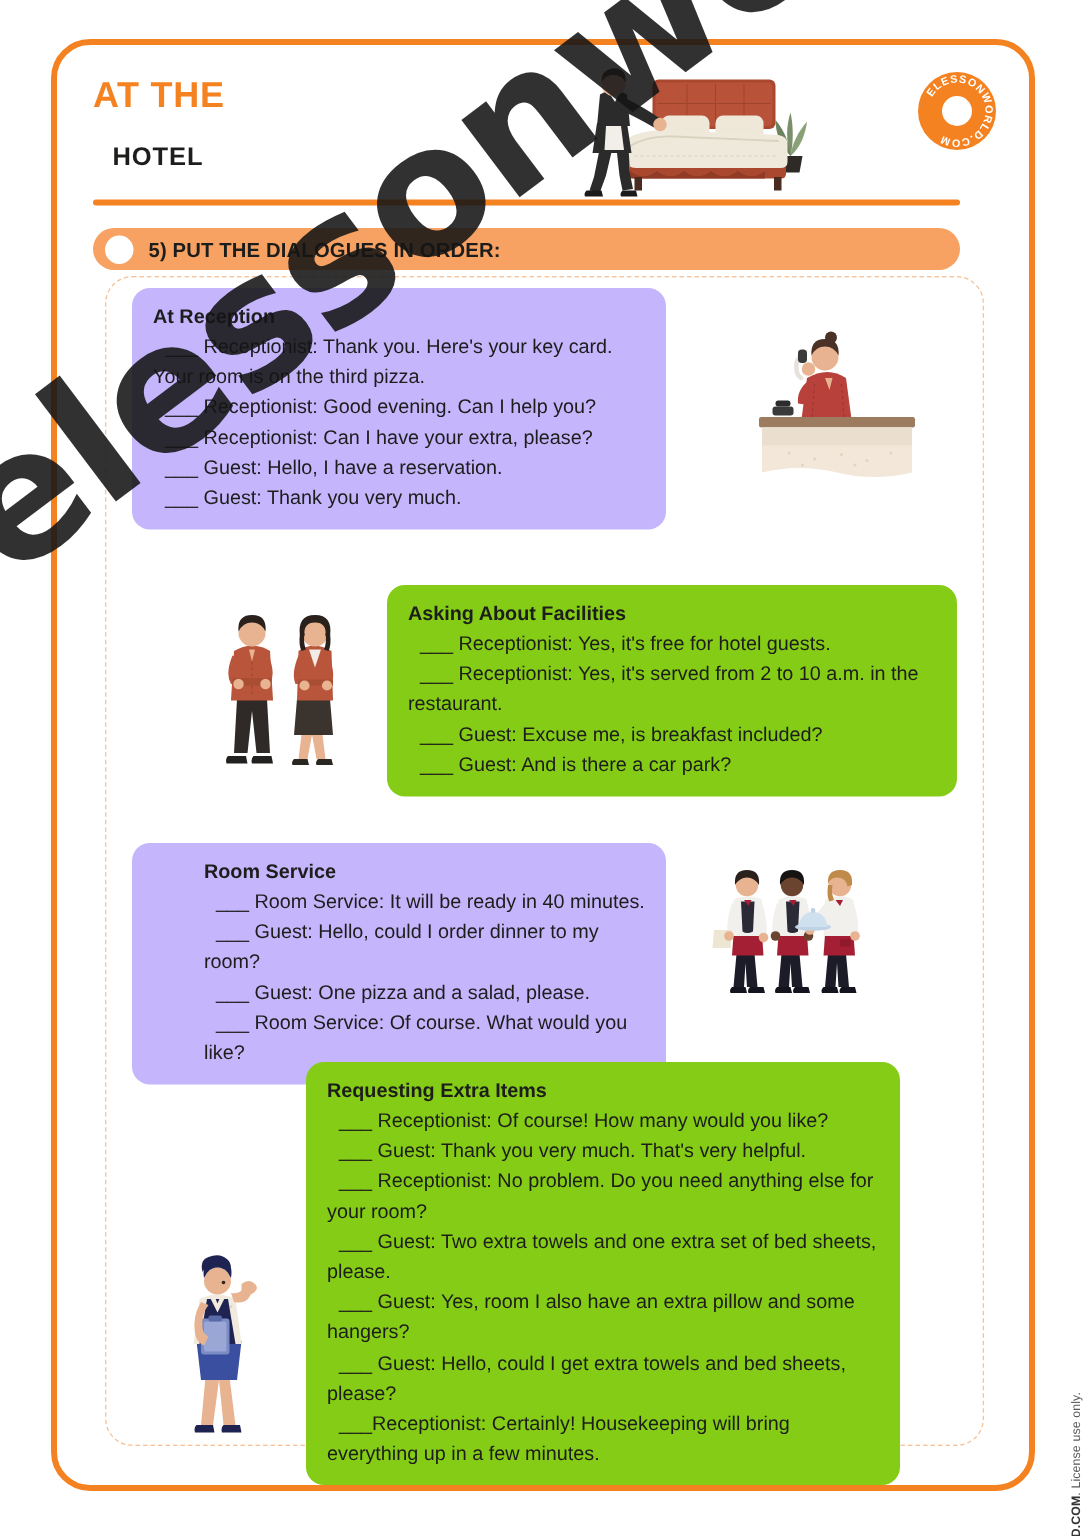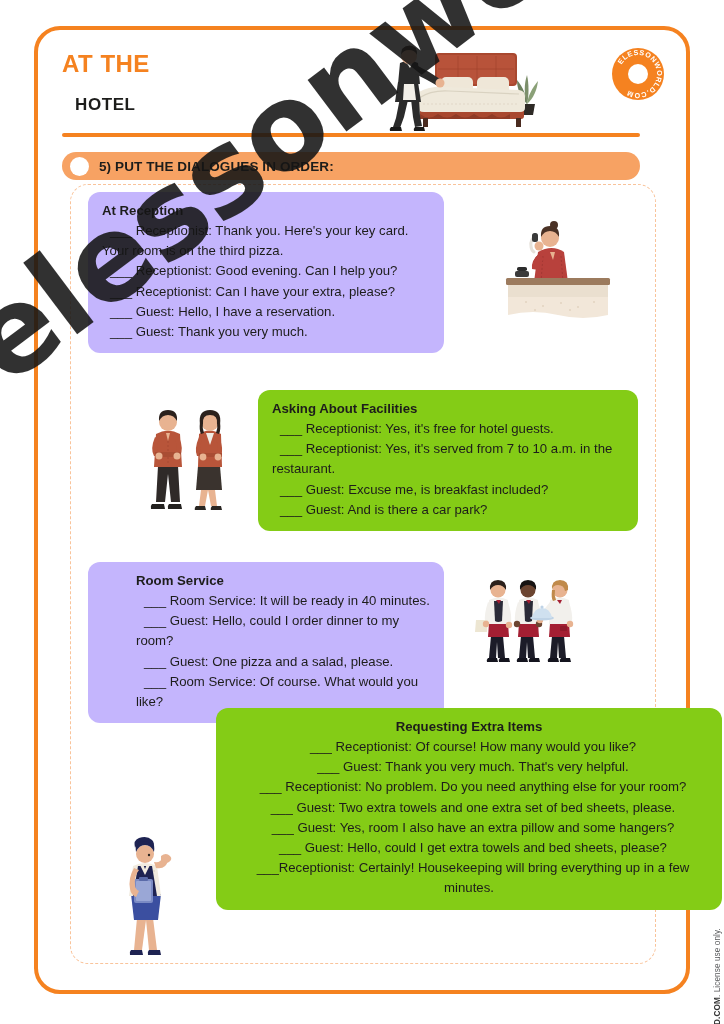--- a/index.html
+++ b/index.html
@@ -144,21 +144,21 @@
     font-size: 13.2px;
     color: #1d1d1b;
     line-height: 20.2px;
     margin: 0;
     text-indent: 8px;
   }
 
   #card-reception { left: 88px;  top: 192px; width: 356px; }
   #card-facilities{ left: 258px; top: 390px; width: 380px; }
   #card-roomservice{left: 88px;  top: 562px; width: 356px; padding-left: 48px; }
-  #card-extra     { left: 216px; top: 708px; width: 506px; text-align: center; }
+  #card-extra     { left: 204px; top: 708px; width: 396px; }
 
   
   .illus { position: absolute; }
 
   
   .watermark {
     position: absolute;
     left: -60px;
     top: 300px;
     width: 1100px;
@@ -328,21 +328,21 @@
         <circle cx="96" cy="86" r="1"></circle>
           <circle cx="37" cy="94" r="1"></circle>
         <circle cx="72" cy="94" r="1"></circle>
       </g>
     </svg>
   </div>
 
   <div class="card cool" id="card-facilities">
     <div class="card-title">Asking About Facilities</div>
     <div class="card-line">___ Receptionist: Yes, it's free for hotel guests.</div>
-    <div class="card-line">___ Receptionist: Yes, it's served from 7 to 10 a.m. in the restaurant.</div>
+    <div class="card-line">___ Receptionist: Yes, it's served from 2 to 10 a.m. in the restaurant.</div>
     <div class="card-line">___ Guest: Excuse me, is breakfast included?</div>
     <div class="card-line">___ Guest: And is there a car park?</div>
   </div>
 
   <div class="illus" style="left:140px; top:404px; width:100px; height:122px;">
     <svg viewBox="0 0 100 122" width="100" height="122" aria-hidden="true">
 
       <g>
         <path d="M18 62 l-2 36 h9 l3 -28 l3 28 h9 l-2 -36 Z" fill="#2F2A28"></path>
         <path d="M12 100 h12 l1 5 h-14 q-1 -3 1 -5Z" fill="#23211F"></path>

